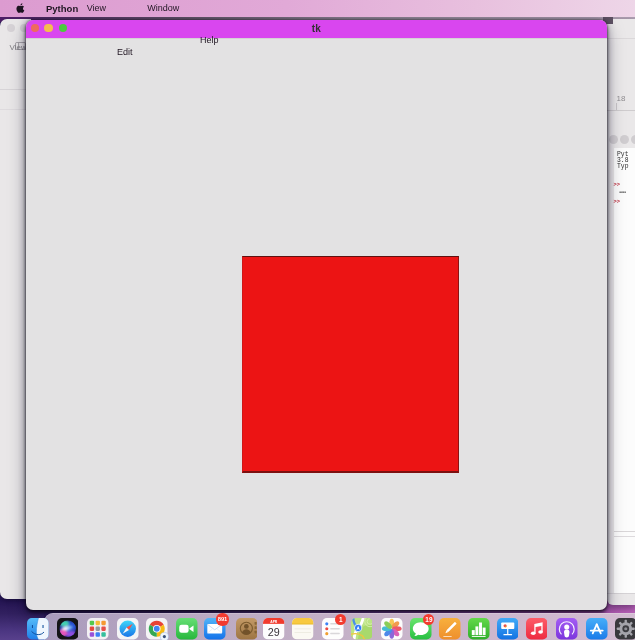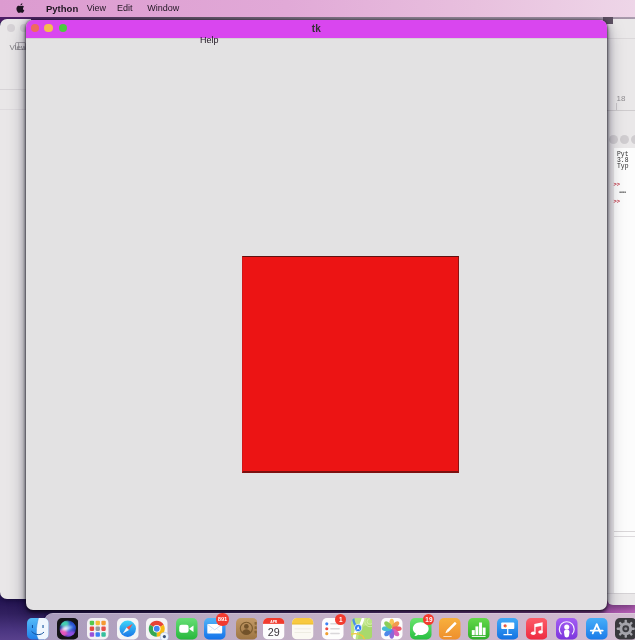--- a/index.html
+++ b/index.html
@@ -406,16 +406,16 @@
 <div class="badge" style="left:335.4px;top:614.4px;width:11px;height:11px;line-height:11px;font-size:6.4px;">1</div>
 <div class="badge" style="left:423.4px;top:614.4px;width:11px;height:11px;line-height:11px;font-size:6.4px;">19</div>
 </div>
 
 <div id="menubar" class="abs">
   <svg style="position:absolute;left:15.5px;top:3px;" width="9" height="11" viewBox="0 0 18 22">
     <path fill="#1d1420" d="M12.6 5.4c-1.2.1-2.6.8-3.4.8-.9 0-2.1-.8-3.3-.7C4 5.5 2.5 6.4 1.7 7.8c-1.7 2.9-.4 7.3 1.2 9.7.8 1.2 1.7 2.5 3 2.4 1.2 0 1.6-.8 3.1-.8s1.9.8 3.2.8c1.3 0 2.2-1.2 3-2.4.9-1.3 1.3-2.6 1.3-2.7 0 0-2.5-1-2.5-3.8 0-2.4 1.9-3.5 2-3.6-1.1-1.6-2.8-1.9-3.4-2zM11.8 3.6c.7-.8 1.1-1.9 1-3.1-1 .1-2.2.7-2.9 1.5-.6.7-1.2 1.9-1 3 1.1.1 2.2-.6 2.9-1.4z"></path>
   </svg>
   <span style="left:46px;font-weight:bold;font-size:9.5px;">Python</span>
   <span style="left:86.7px;">View</span>
-  <span style="left:116.9px;">Edit</span>
+  <span style="left:116.9px;margin-top:44px;">Edit</span>
   <span style="left:147.2px;">Window</span>
   <span style="left:200px;margin-top:32px;">Help</span>
 </div>
 
 </body></html>

